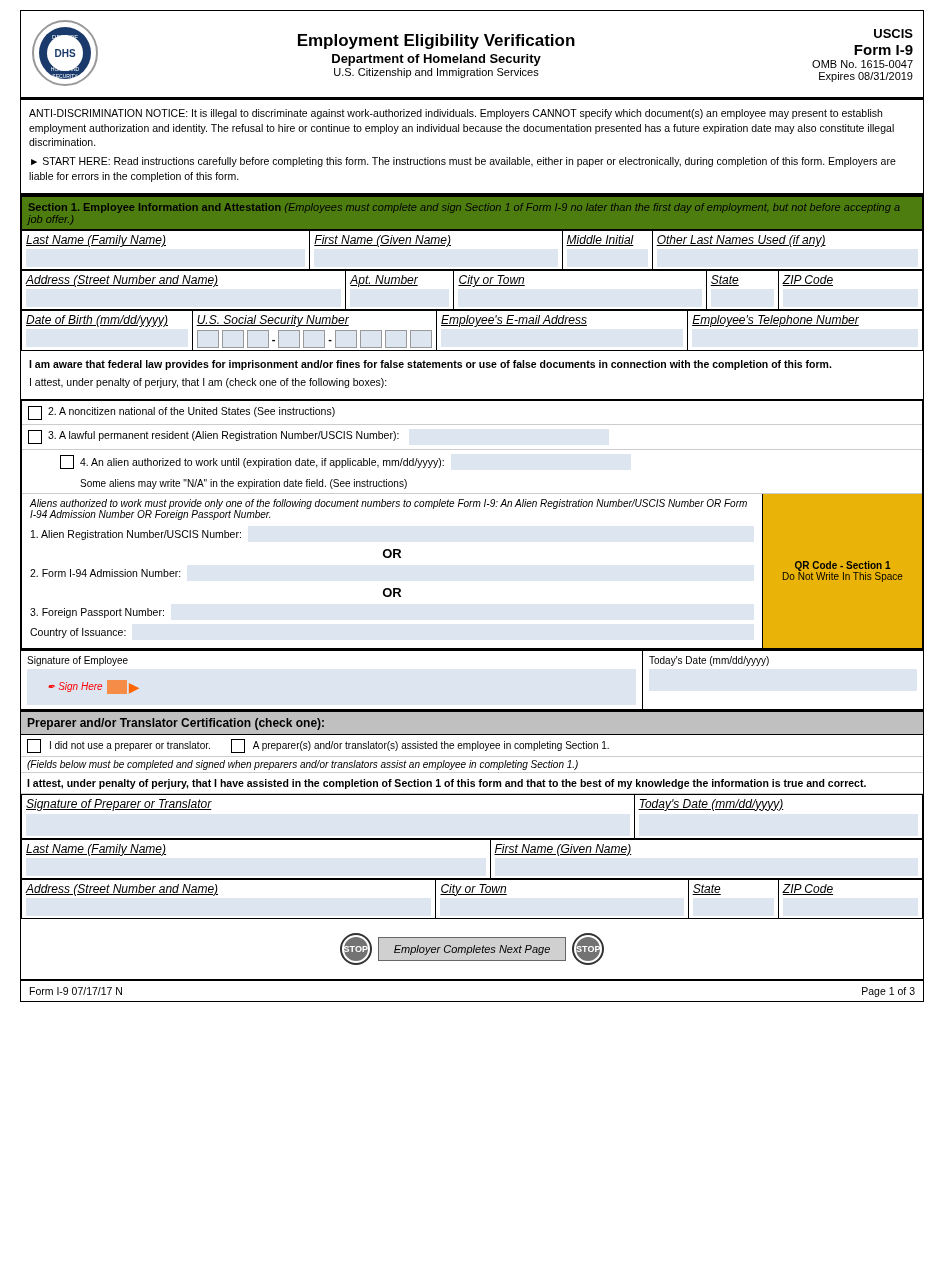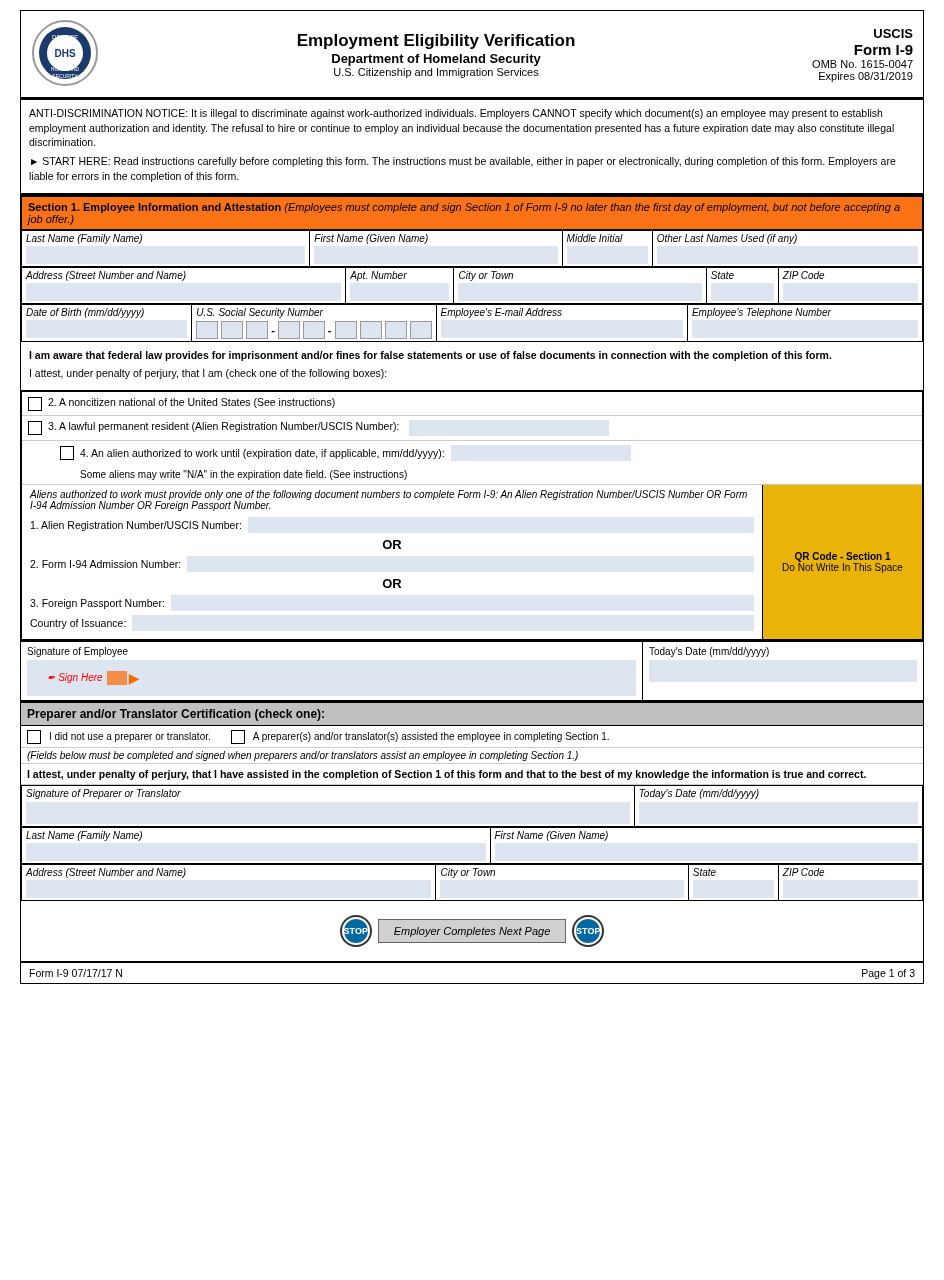--- a/index.html
+++ b/index.html
@@ -52,21 +52,21 @@
     .notice-section {
       padding: 6px 8px;
       border-bottom: 1px solid #000;
     }
     .notice-section p {
       font-size: 10.5px;
       line-height: 1.4;
       margin-bottom: 4px;
     }
     .section-header {
-      background: #f97316;
+      background: #4d7c0f;
       border: 1px solid #000;
       padding: 4px 6px;
       font-size: 11px;
       font-weight: bold;
     }
     .section-header span.normal {
       font-weight: normal;
       font-style: italic;
     }
     .form-table {
@@ -229,21 +229,21 @@
     }
     .employer-next {
       display: flex;
       align-items: center;
       justify-content: center;
       gap: 8px;
       padding: 8px;
       margin: 8px 0;
     }
     .stop-icon {
-      background: #0369a1;
+      background: #737373;
       color: #fff;
       font-size: 9px;
       font-weight: bold;
       width: 28px;
       height: 28px;
       border-radius: 50%;
       display: flex;
       align-items: center;
       justify-content: center;
       border: 2px solid #fff;
@@ -253,22 +253,23 @@
       font-style: italic;
       font-size: 11px;
       background: #d0d0d0;
       padding: 5px 15px;
       border: 1px solid #666;
     }
     .border-top-thick {
       border-top: 3px solid #000;
     }
     .cell-label {
-      font-size: 10px;
+      font-size: 12px;
       font-style: italic;
+      text-decoration: underline;
     }
     .blue-bg {
       background: #dde5f0;
       min-height: 18px;
       display: block;
     }
   </style>
 </head>
 <body>
 

